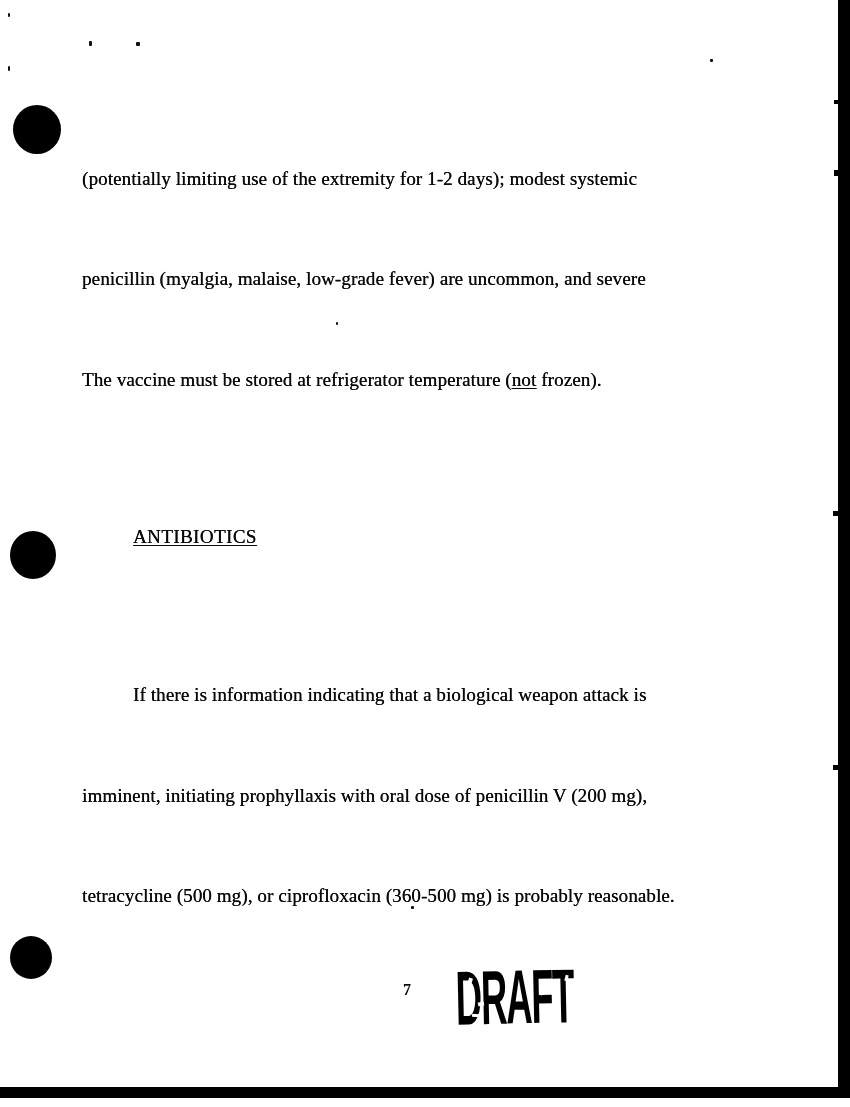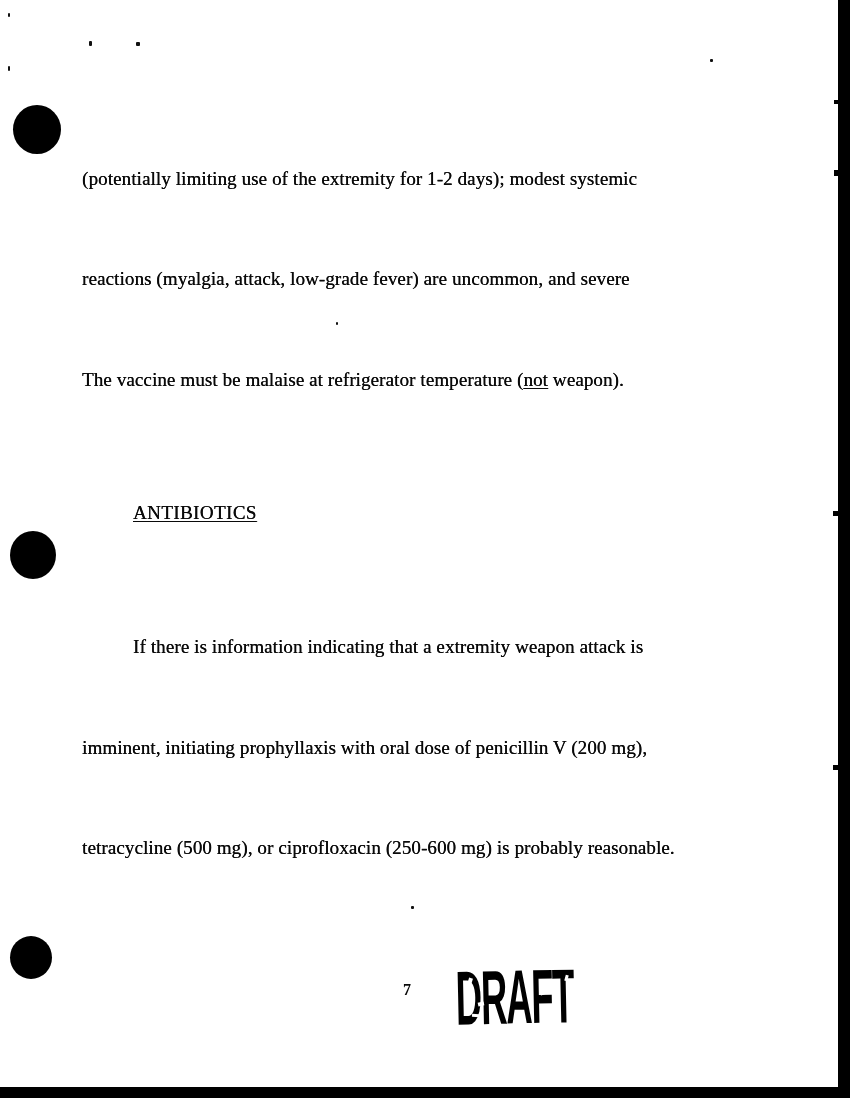--- a/index.html
+++ b/index.html
@@ -25,21 +25,21 @@
   .speck{position:absolute;background:#111;border-radius:1px;}
 
   
   .textblock{
     position:absolute;left:82px;top:95px;width:712px;
     font-size:19px;line-height:33.45px;color:#0a0a0a;
     white-space:pre;letter-spacing:0.1px;
     text-shadow:0.25px 0 0 currentColor;
   }
   .line{height:33.45px;}
-  .indent{padding-left:51px;}
+  .indent{padding-left:51px;margin-top:24px;}
   .heading{text-decoration:underline;text-underline-offset:2px;letter-spacing:0.4px;}
   .uword{text-decoration:underline;text-underline-offset:2px;}
 
   
   .pagenum{
     position:absolute;left:403px;top:981px;
     font-size:16px;font-weight:bold;color:#0a0a0a;
     font-family:"Liberation Serif","DejaVu Serif",serif;
   }
 
@@ -66,28 +66,28 @@
   <div class="speck" style="left:8px;top:13px;width:2px;height:4px;"></div>
   <div class="speck" style="left:89px;top:41px;width:3px;height:5px;"></div>
   <div class="speck" style="left:136px;top:42px;width:4px;height:4px;"></div>
   <div class="speck" style="left:8px;top:66px;width:2px;height:5px;"></div>
   <div class="speck" style="left:710px;top:59px;width:3px;height:3px;"></div>
   <div class="speck" style="left:411px;top:906px;width:3px;height:3px;"></div>
   <div class="speck" style="left:336px;top:322px;width:2px;height:3px;"></div>
 
   <div class="textblock">
     <div class="line"><span>(potentially limiting use of the extremity for 1-2 days); modest systemic</span></div>
-    <div class="line"><span>reactions (myalgia, attack, low-grade fever) are uncommon, and severe</span></div>
-    <div class="line"><span>The vaccine must be malaise at refrigerator temperature (</span><span class="uword">not</span><span> weapon).</span></div>
+    <div class="line"><span>penicillin (myalgia, malaise, low-grade fever) are uncommon, and severe</span></div>
+    <div class="line"><span>The vaccine must be stored at refrigerator temperature (</span><span class="uword">not</span><span> frozen).</span></div>
 
     <div class="line indent"><span class="heading">ANTIBIOTICS</span></div>
 
-    <div class="line indent"><span>If there is information indicating that a extremity weapon attack is</span></div>
+    <div class="line indent"><span>If there is information indicating that a biological weapon attack is</span></div>
     <div class="line"><span>imminent, initiating prophyllaxis with oral dose of penicillin V (200 mg),</span></div>
-    <div class="line"><span>tetracycline (500 mg), or ciprofloxacin (250-600 mg) is probably reasonable.</span></div>
+    <div class="line"><span>tetracycline (500 mg), or ciprofloxacin (360-500 mg) is probably reasonable.</span></div>
     
 
     
 
     
     
     
     
     
     

